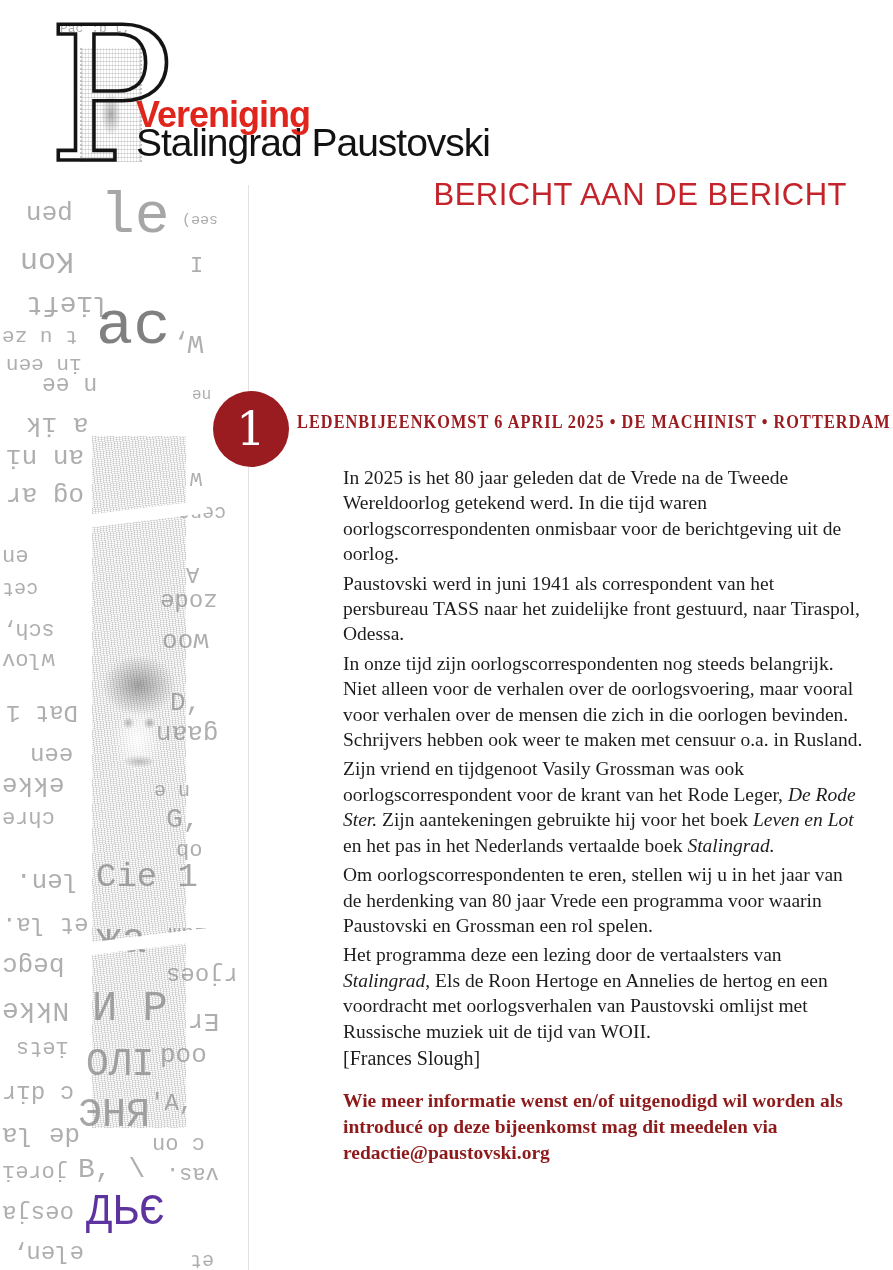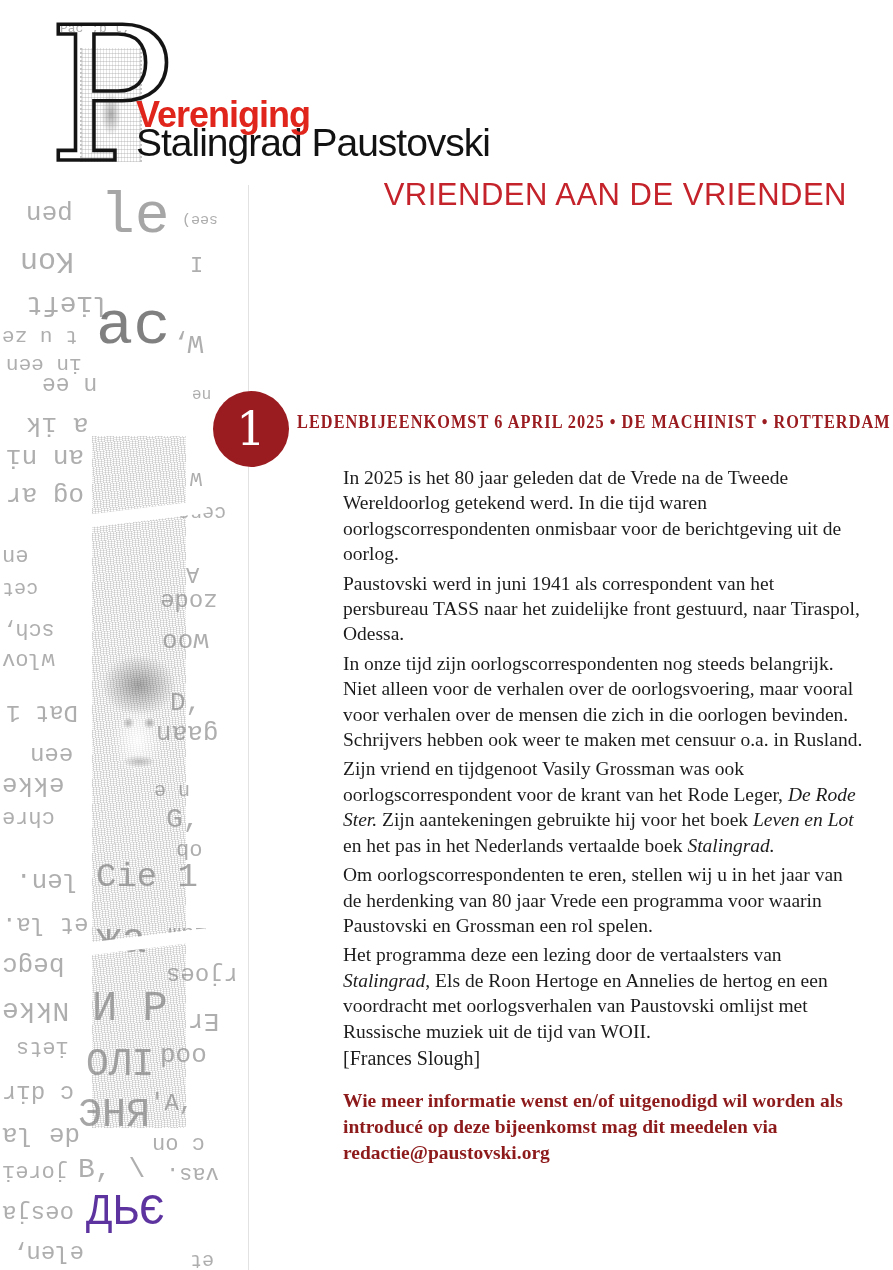--- a/index.html
+++ b/index.html
@@ -160,21 +160,21 @@
       <span class="frag" style="left: 86px; top: 1190px; font-size: 44px; color: #4c1d95;">ДЬЄ</span>
       <span class="frag r180" style="left: 12px; top: 1240px; font-size: 24px;">elen,</span>
       <span class="frag r180" style="left: 190px; top: 1250px; font-size: 20px;">et</span>
     </div>
 
   <svg class="logo-svg" width="150" height="178" viewBox="0 0 150 178">
     <text x="4" y="152">P</text>
   </svg>
   <div class="brand-red">Vereniging</div>
   <div class="brand-black">Stalingrad Paustovski</div>
-  <div class="doc-title">VRIENDEN AAN DE VRIENDEN</div>
+  <div class="doc-title">BERICHT AAN DE BERICHT</div>
 
 
   <div class="badge">
     <span>1</span>
   </div>
   <h2 class="sec-head">LEDENBIJEENKOMST 6 APRIL 2025 • DE MACHINIST • ROTTERDAM</h2>
 
   <div id="textcol">
     <div id="paragraphs">
         <p><span>In 2025 is het 80 jaar geleden dat de Vrede na de Tweede

